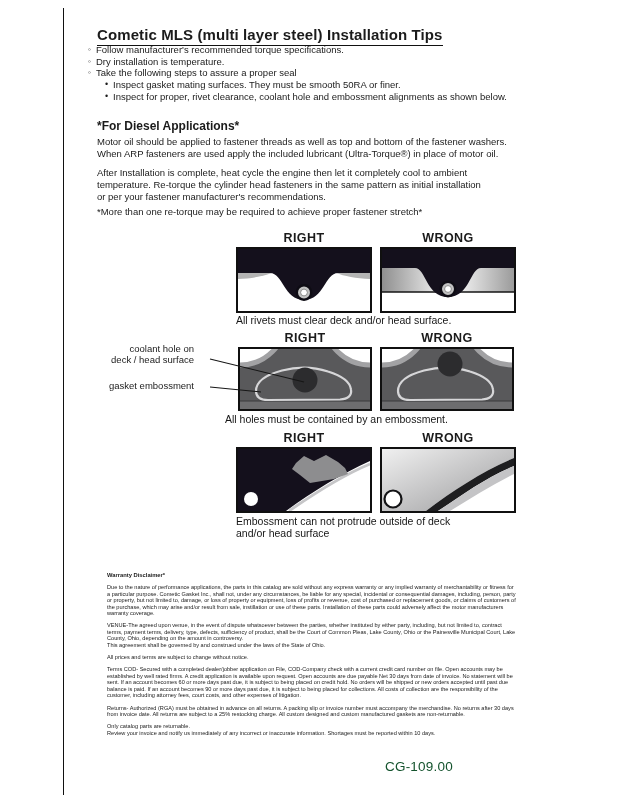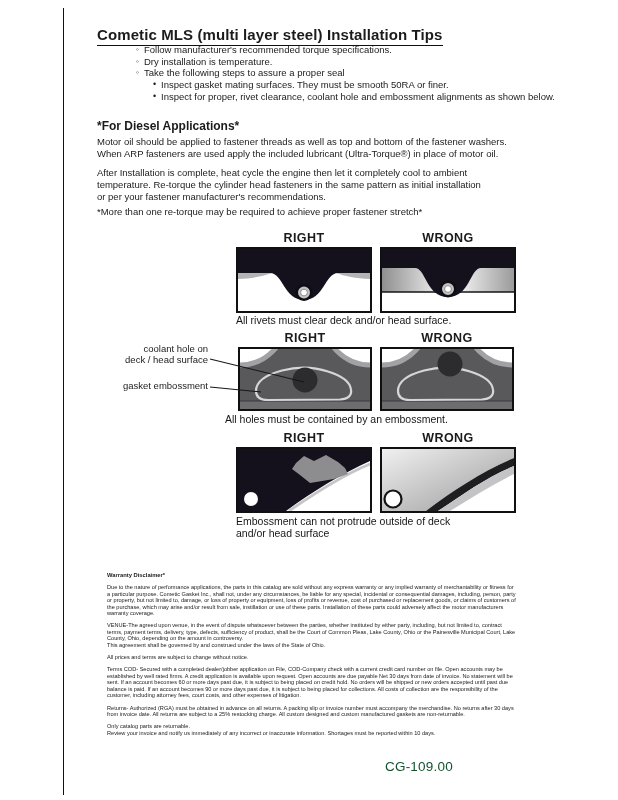--- a/index.html
+++ b/index.html
@@ -2,31 +2,31 @@
 <html><head>
 <meta charset="utf-8">
 <style>
   html,body{margin:0;padding:0;background:#ffffff;}
   .page{position:relative;width:618px;height:800px;background:#fff;overflow:hidden;
         font-family:"Liberation Sans","DejaVu Sans",sans-serif;color:#1b1b1b;padding-left:16px;}
   .vrule{position:absolute;left:63px;top:8px;width:1px;height:787px;background:#111;}
   .title{position:absolute;left:97px;top:26px;font-size:15px;font-weight:bold;
          border-bottom:1.6px solid #111;padding-bottom:2px;letter-spacing:.1px;}
   .blist{position:absolute;left:88px;top:44px;font-size:9.5px;line-height:11.7px;width:440px;}
-  .bl{white-space:nowrap;margin-left:48px;}
+  .bl{white-space:nowrap;}
   .bl .dot{display:inline-block;width:8px;font-size:8px;vertical-align:1px;}
   .sub{padding-left:17px;}
   .sub .dot{font-size:9px;}
   .h2{position:absolute;font-size:12px;font-weight:bold;}
   .para{position:absolute;font-size:9.5px;line-height:12px;white-space:pre-line;width:430px;}
   .dg-h{position:absolute;width:136px;text-align:center;font-size:12.5px;font-weight:bold;letter-spacing:.4px;}
   .dbox{position:absolute;border:2px solid #101010;background:#fff;overflow:hidden;}
   .dbox svg{display:block;}
   .cap{position:absolute;font-size:10.5px;line-height:12px;color:#161616;white-space:pre-line;}
-  .lbl{position:absolute;left:98px;width:110px;text-align:right;font-size:9.5px;line-height:10.5px;white-space:pre-line;}
+  .lbl{position:absolute;left:84px;width:110px;text-align:right;font-size:9.5px;line-height:10.5px;white-space:pre-line;}
   .leader{position:absolute;left:100px;top:338px;pointer-events:none;z-index:6;}
   .fine{position:absolute;left:107px;top:572px;width:410px;font-size:5.6px;line-height:6.4px;color:#222;}
   .fine .fh{font-weight:bold;margin-bottom:6px;font-size:5.8px;}
   .fine p{margin:0 0 6px 0;white-space:pre-line;}
   .pagenum{position:absolute;left:385px;top:759px;font-size:13.5px;letter-spacing:.2px;color:#14532d;}
 </style>
 </head>
 <body>
 
 <div class="page">

